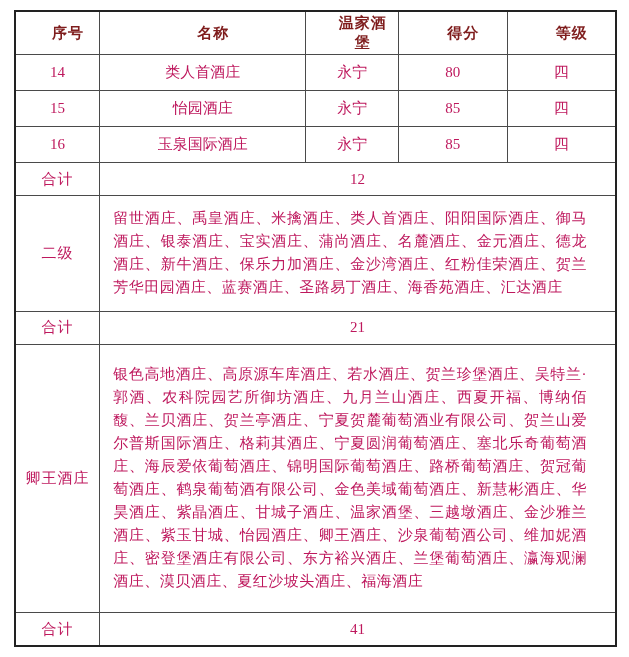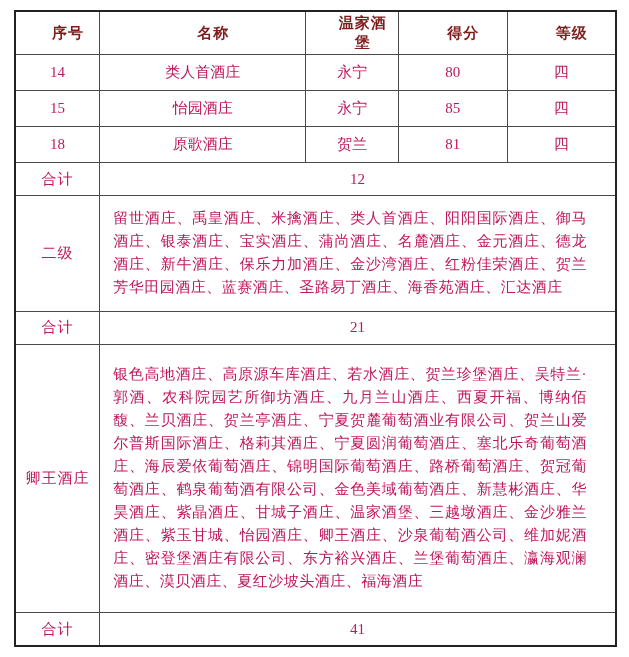--- a/index.html
+++ b/index.html
@@ -79,24 +79,24 @@
       <td>四</td>
     </tr>
     <tr class="row-data">
       <td>15</td>
       <td>怡园酒庄</td>
       <td>永宁</td>
       <td>85</td>
       <td>四</td>
     </tr>
     <tr class="row-data">
-      <td>18</td>
-      <td>原歌酒庄</td>
-      <td>贺兰</td>
-      <td>81</td>
+      <td>16</td>
+      <td>玉泉国际酒庄</td>
+      <td>永宁</td>
+      <td>85</td>
       <td>四</td>
     </tr>
 
     <tr class="row-subtotal">
       <td class="label-cell">合计</td>
       <td colspan="4">12</td>
     </tr>
 
     <tr>
       <td class="label-cell">二级</td>

